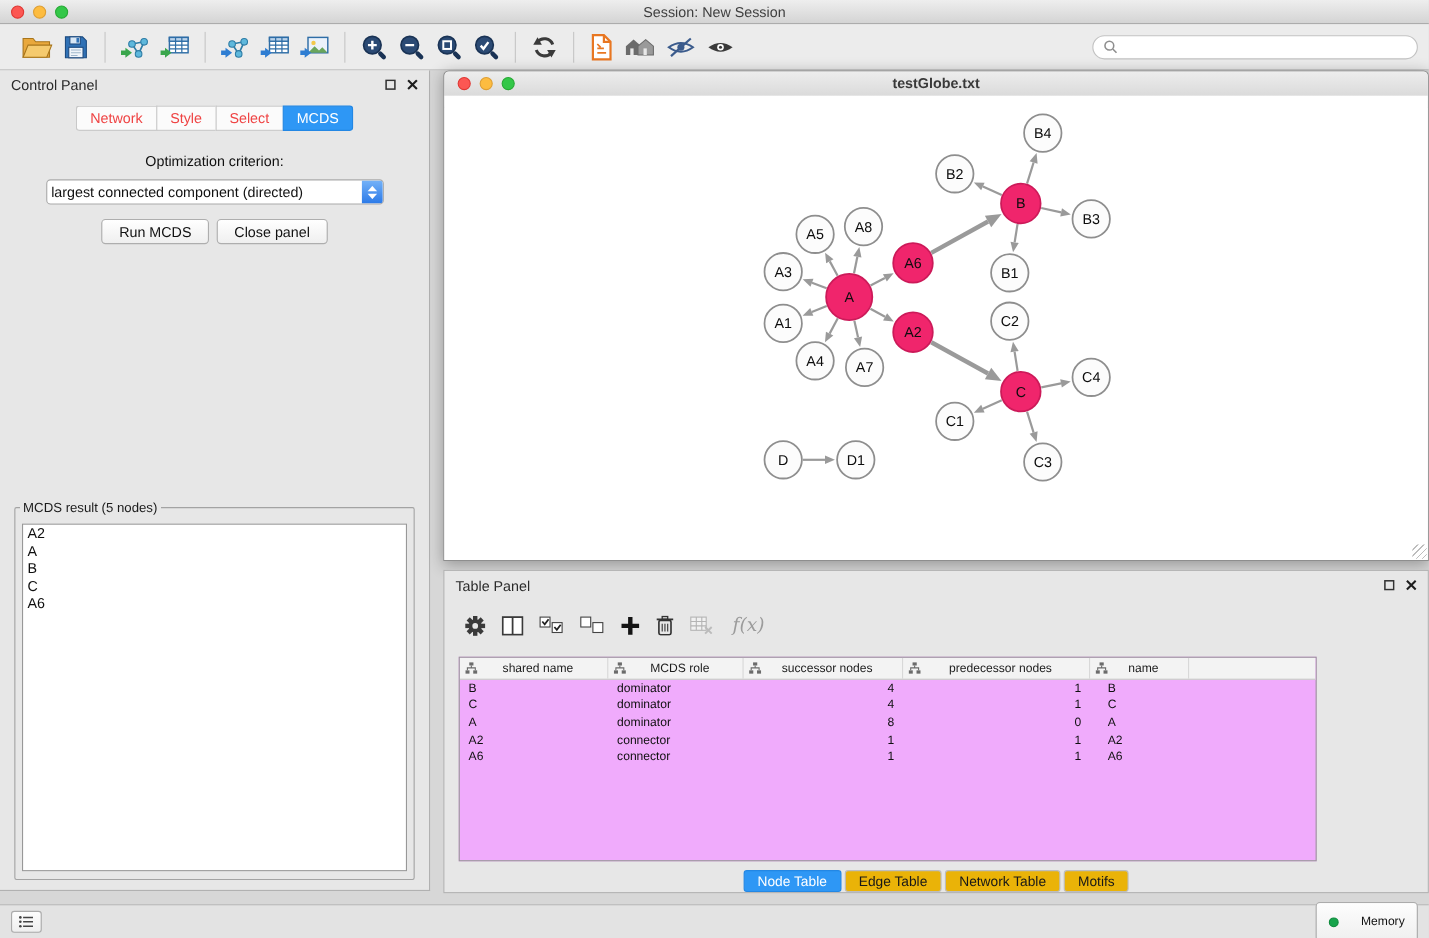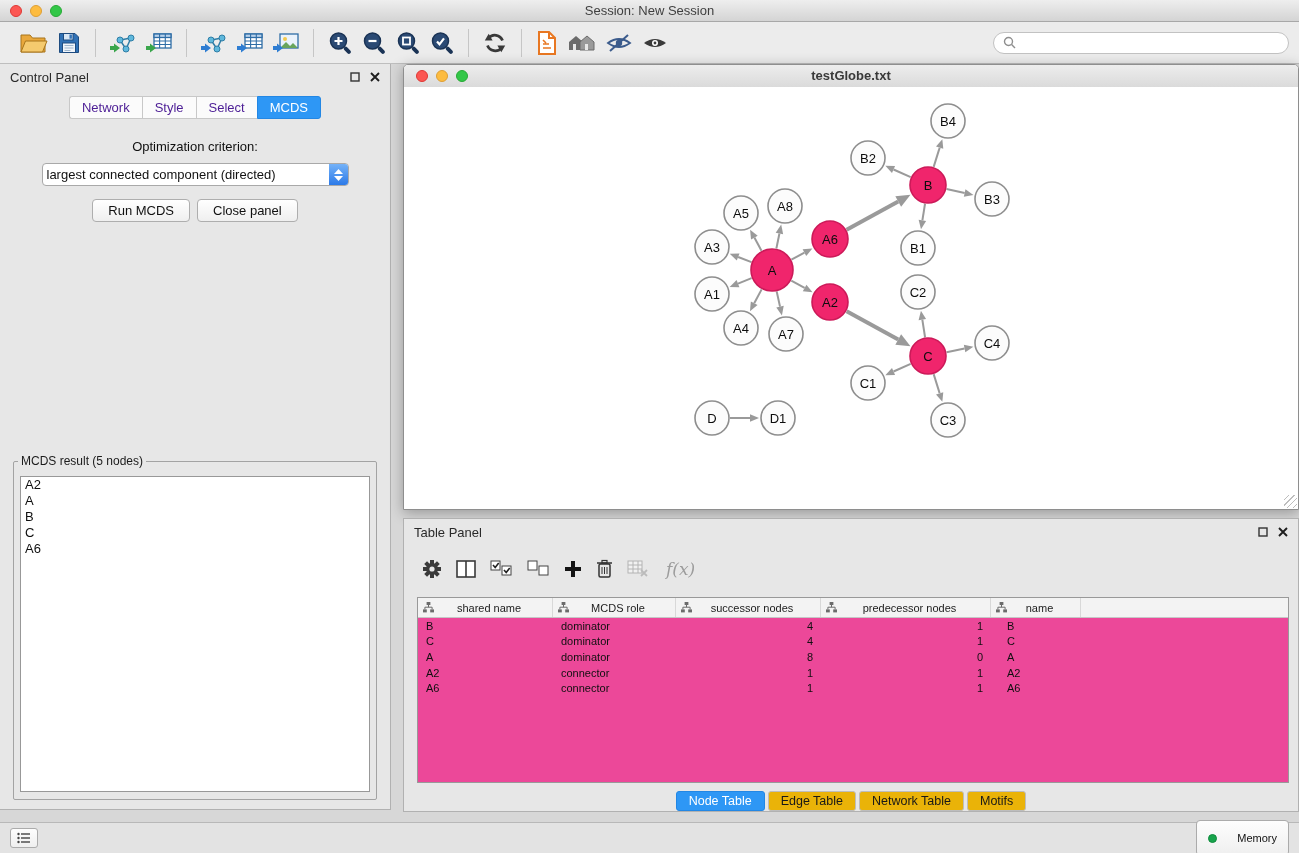--- a/index.html
+++ b/index.html
@@ -27,21 +27,21 @@
   .search-box input{border:none;outline:none;flex:1;font-size:12px;background:transparent;font-family:inherit}
 
   
   .control-panel{position:absolute;left:0;top:64px;width:391px;height:746px;background:#E7E7E7;
     border-right:1px solid #B1B1B1;border-bottom:1px solid #B1B1B1}
   .panel-header{height:26px;display:flex;align-items:center;padding:0 10px;font-size:13px;color:#2A2A2A}
   .panel-btns{margin-left:auto;display:flex;gap:10px;align-items:center}
   .panel-btns svg{cursor:pointer}
   .cp-tabs{display:flex;justify-content:center;margin-top:6px}
   .cp-tab{font-size:13px;padding:3px 12px;background:#FBFBFB;border:1px solid #C8C8C8;border-right:none;
-    color:#4c1d95;cursor:pointer}
+    color:#ef4444;cursor:pointer}
   .cp-tab:first-child{border-radius:3px 0 0 3px}
   .cp-tab:last-child{border-right:1px solid #C8C8C8;border-radius:0 3px 3px 0}
   .cp-tab.active{background:#2E97F5;border-color:#2387E4;color:#FFF}
   .opt-label{text-align:center;margin-top:20px;font-size:13px;color:#101010}
   .dropdown{position:relative;margin:9px auto 0;width:307px;height:23px;background:#FFF;
     border:1px solid #A9A9A9;border-radius:4px;display:flex;align-items:center;cursor:pointer;overflow:hidden}
   .dd-text{flex:1;font-size:13px;padding-left:4px;white-space:nowrap;color:#111}
   .dd-stepper{width:19px;align-self:stretch;background:linear-gradient(#74B2F8,#2C7AE8);
     display:flex;flex-direction:column;align-items:center;justify-content:center;gap:2px;flex:none}
   .cp-buttons{display:flex;justify-content:center;gap:7px;margin-top:13px}
@@ -63,21 +63,21 @@
   .nw-canvas{position:absolute;left:0;top:22px;right:0;bottom:0;background:#FFF;overflow:hidden}
   .resize-handle{position:absolute;right:1px;bottom:1px;width:13px;height:13px;cursor:nwse-resize;
     background:repeating-linear-gradient(135deg,transparent 0 3px,#BDBDBD 3px 4px)}
 
   
   .table-panel{position:absolute;left:403px;top:518px;width:896px;height:294px;background:#E7E7E7;
     border:1px solid #B1B1B1}
   .tp-toolbar{display:flex;align-items:center;gap:14px;padding:7px 0 0 18px;height:40px}
   .tp-toolbar svg{cursor:pointer;flex:none}
   .fx-label{font-family:"DejaVu Serif",serif;font-style:italic;font-size:17px;color:#9C9C9C;margin-left:4px}
-  .data-table{position:absolute;left:13px;top:78px;width:872px;height:186px;background:#ec4899;
+  .data-table{position:absolute;left:13px;top:78px;width:780px;height:186px;background:#f0abfc;
     border:1px solid #999;overflow:hidden;font-size:11px}
   .dt-header{display:flex;height:20px;background:#F3F3F3;border-bottom:1px solid #C6C6C6}
   .dt-hcell{display:flex;align-items:center;border-right:1px solid #D8D8D8;flex:none;cursor:pointer}
   .dt-hcell.dt-fill{flex:1;border-right:none;cursor:default}
   .hdr-icon{display:inline-flex;margin:0 2px 0 5px}
   .dt-hlabel{flex:1;text-align:center;color:#1C1C1C;padding-right:10px}
   .dt-row{display:flex;height:15.6px;align-items:center;cursor:default}
   .dt-cell{flex:none;overflow:hidden;white-space:nowrap;color:#101010;padding:0 8px}
   .dt-cell:nth-child(5){padding-left:16px}
   .tp-tabs{position:absolute;left:0;right:0;top:272px;display:flex;justify-content:center;gap:3px}

